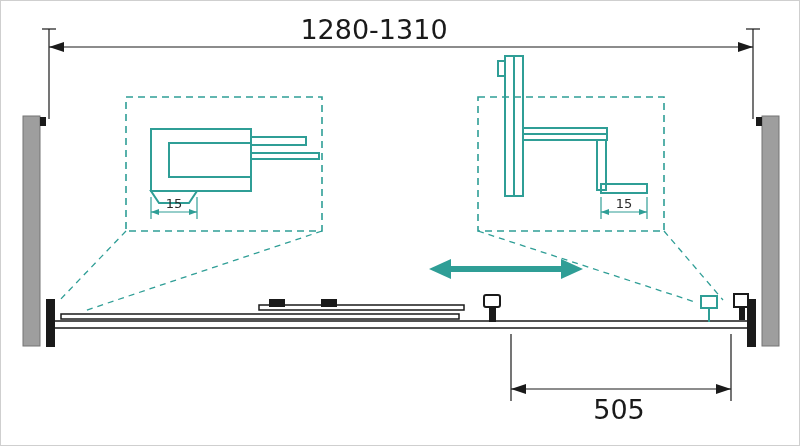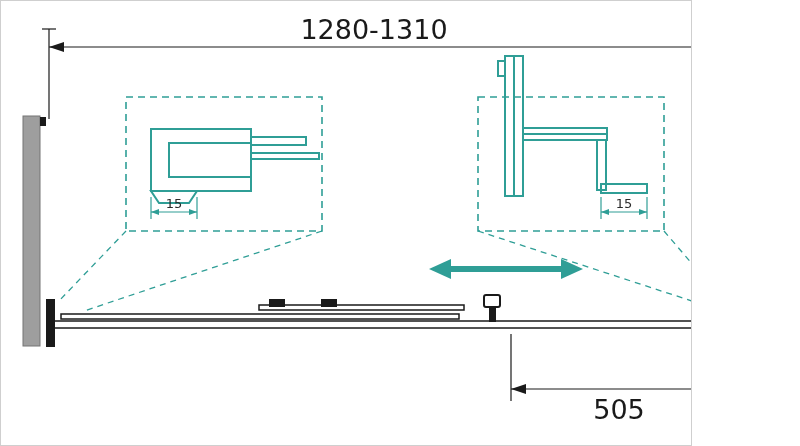--- a/index.html
+++ b/index.html
@@ -1,18 +1,18 @@
 <!DOCTYPE html>
 <html><head>
 <meta charset="utf-8">
 <style>
   html,body{margin:0;padding:0;background:#fff;}
   .stage{
     position:relative;
-    width:692px;height:446px;
+    width:800px;height:446px;
     background:#ffffff;
     border:1px solid #cfcfcf;
     box-sizing:border-box;
     font-family:"DejaVu Sans", sans-serif;
     overflow:hidden;
   }
   svg{display:block;}
   svg text{font-family:"DejaVu Sans", sans-serif;}
   
   .k{stroke:#1a1a1a;stroke-width:1.5;fill:none;}

